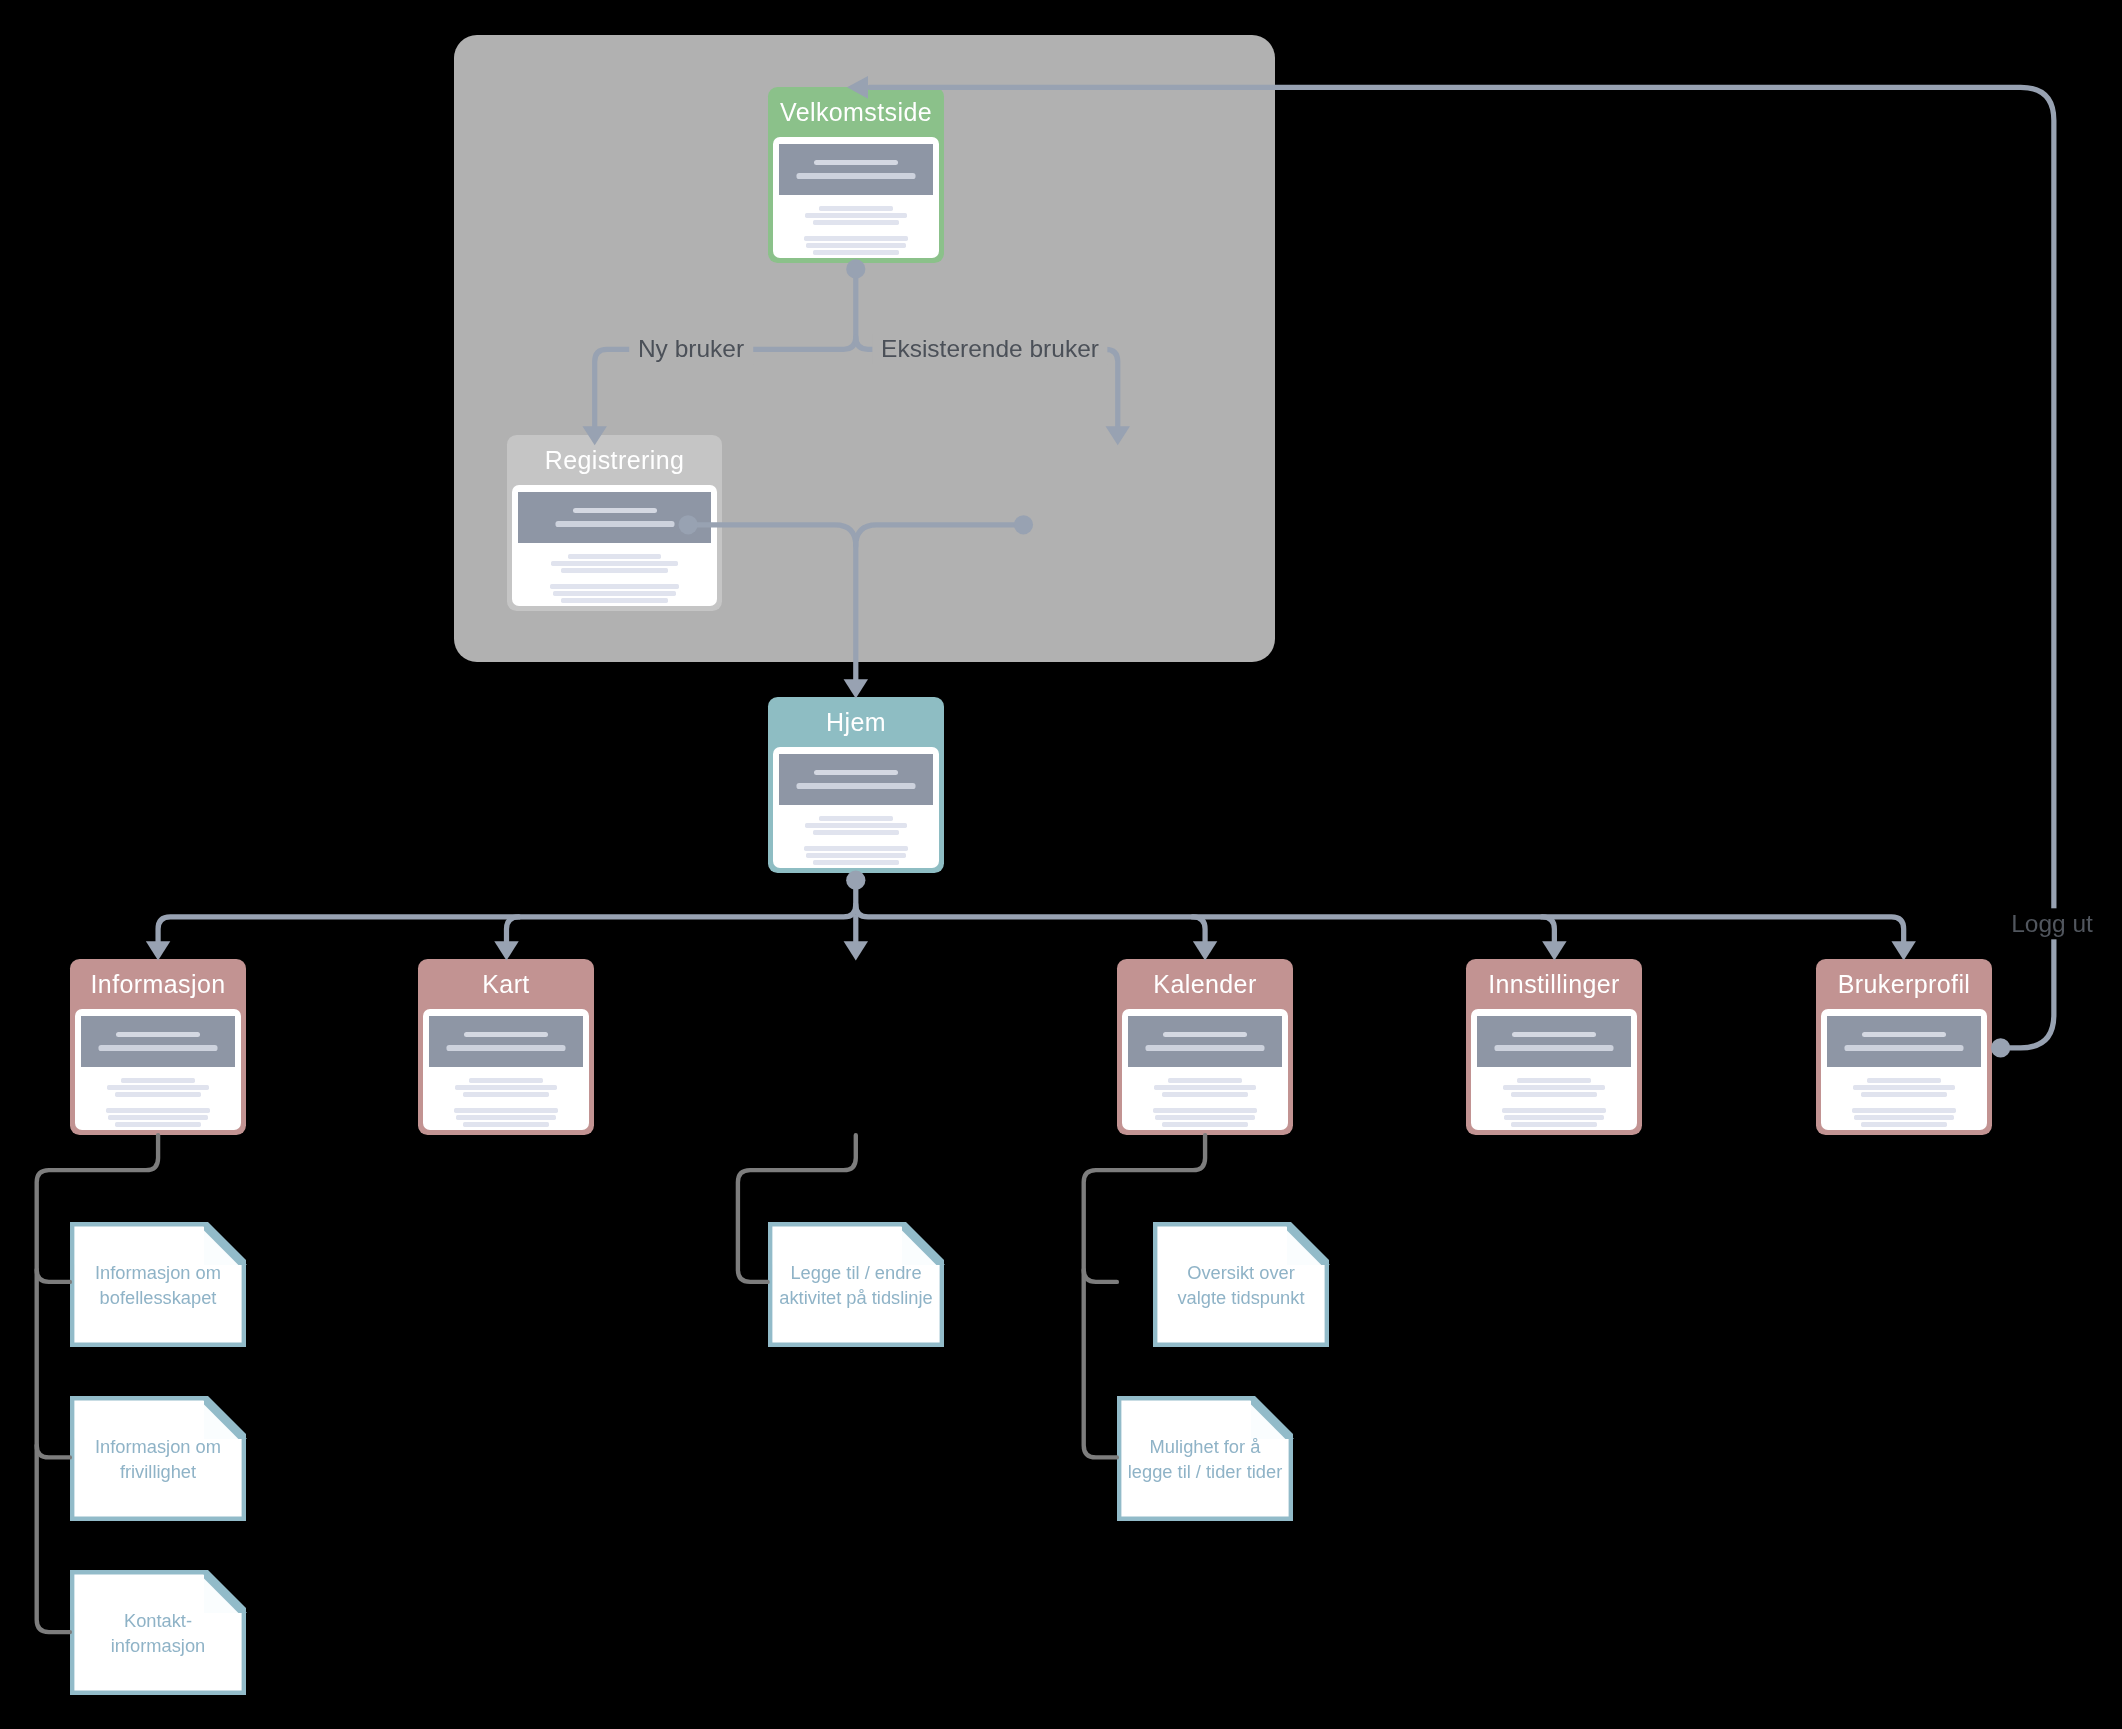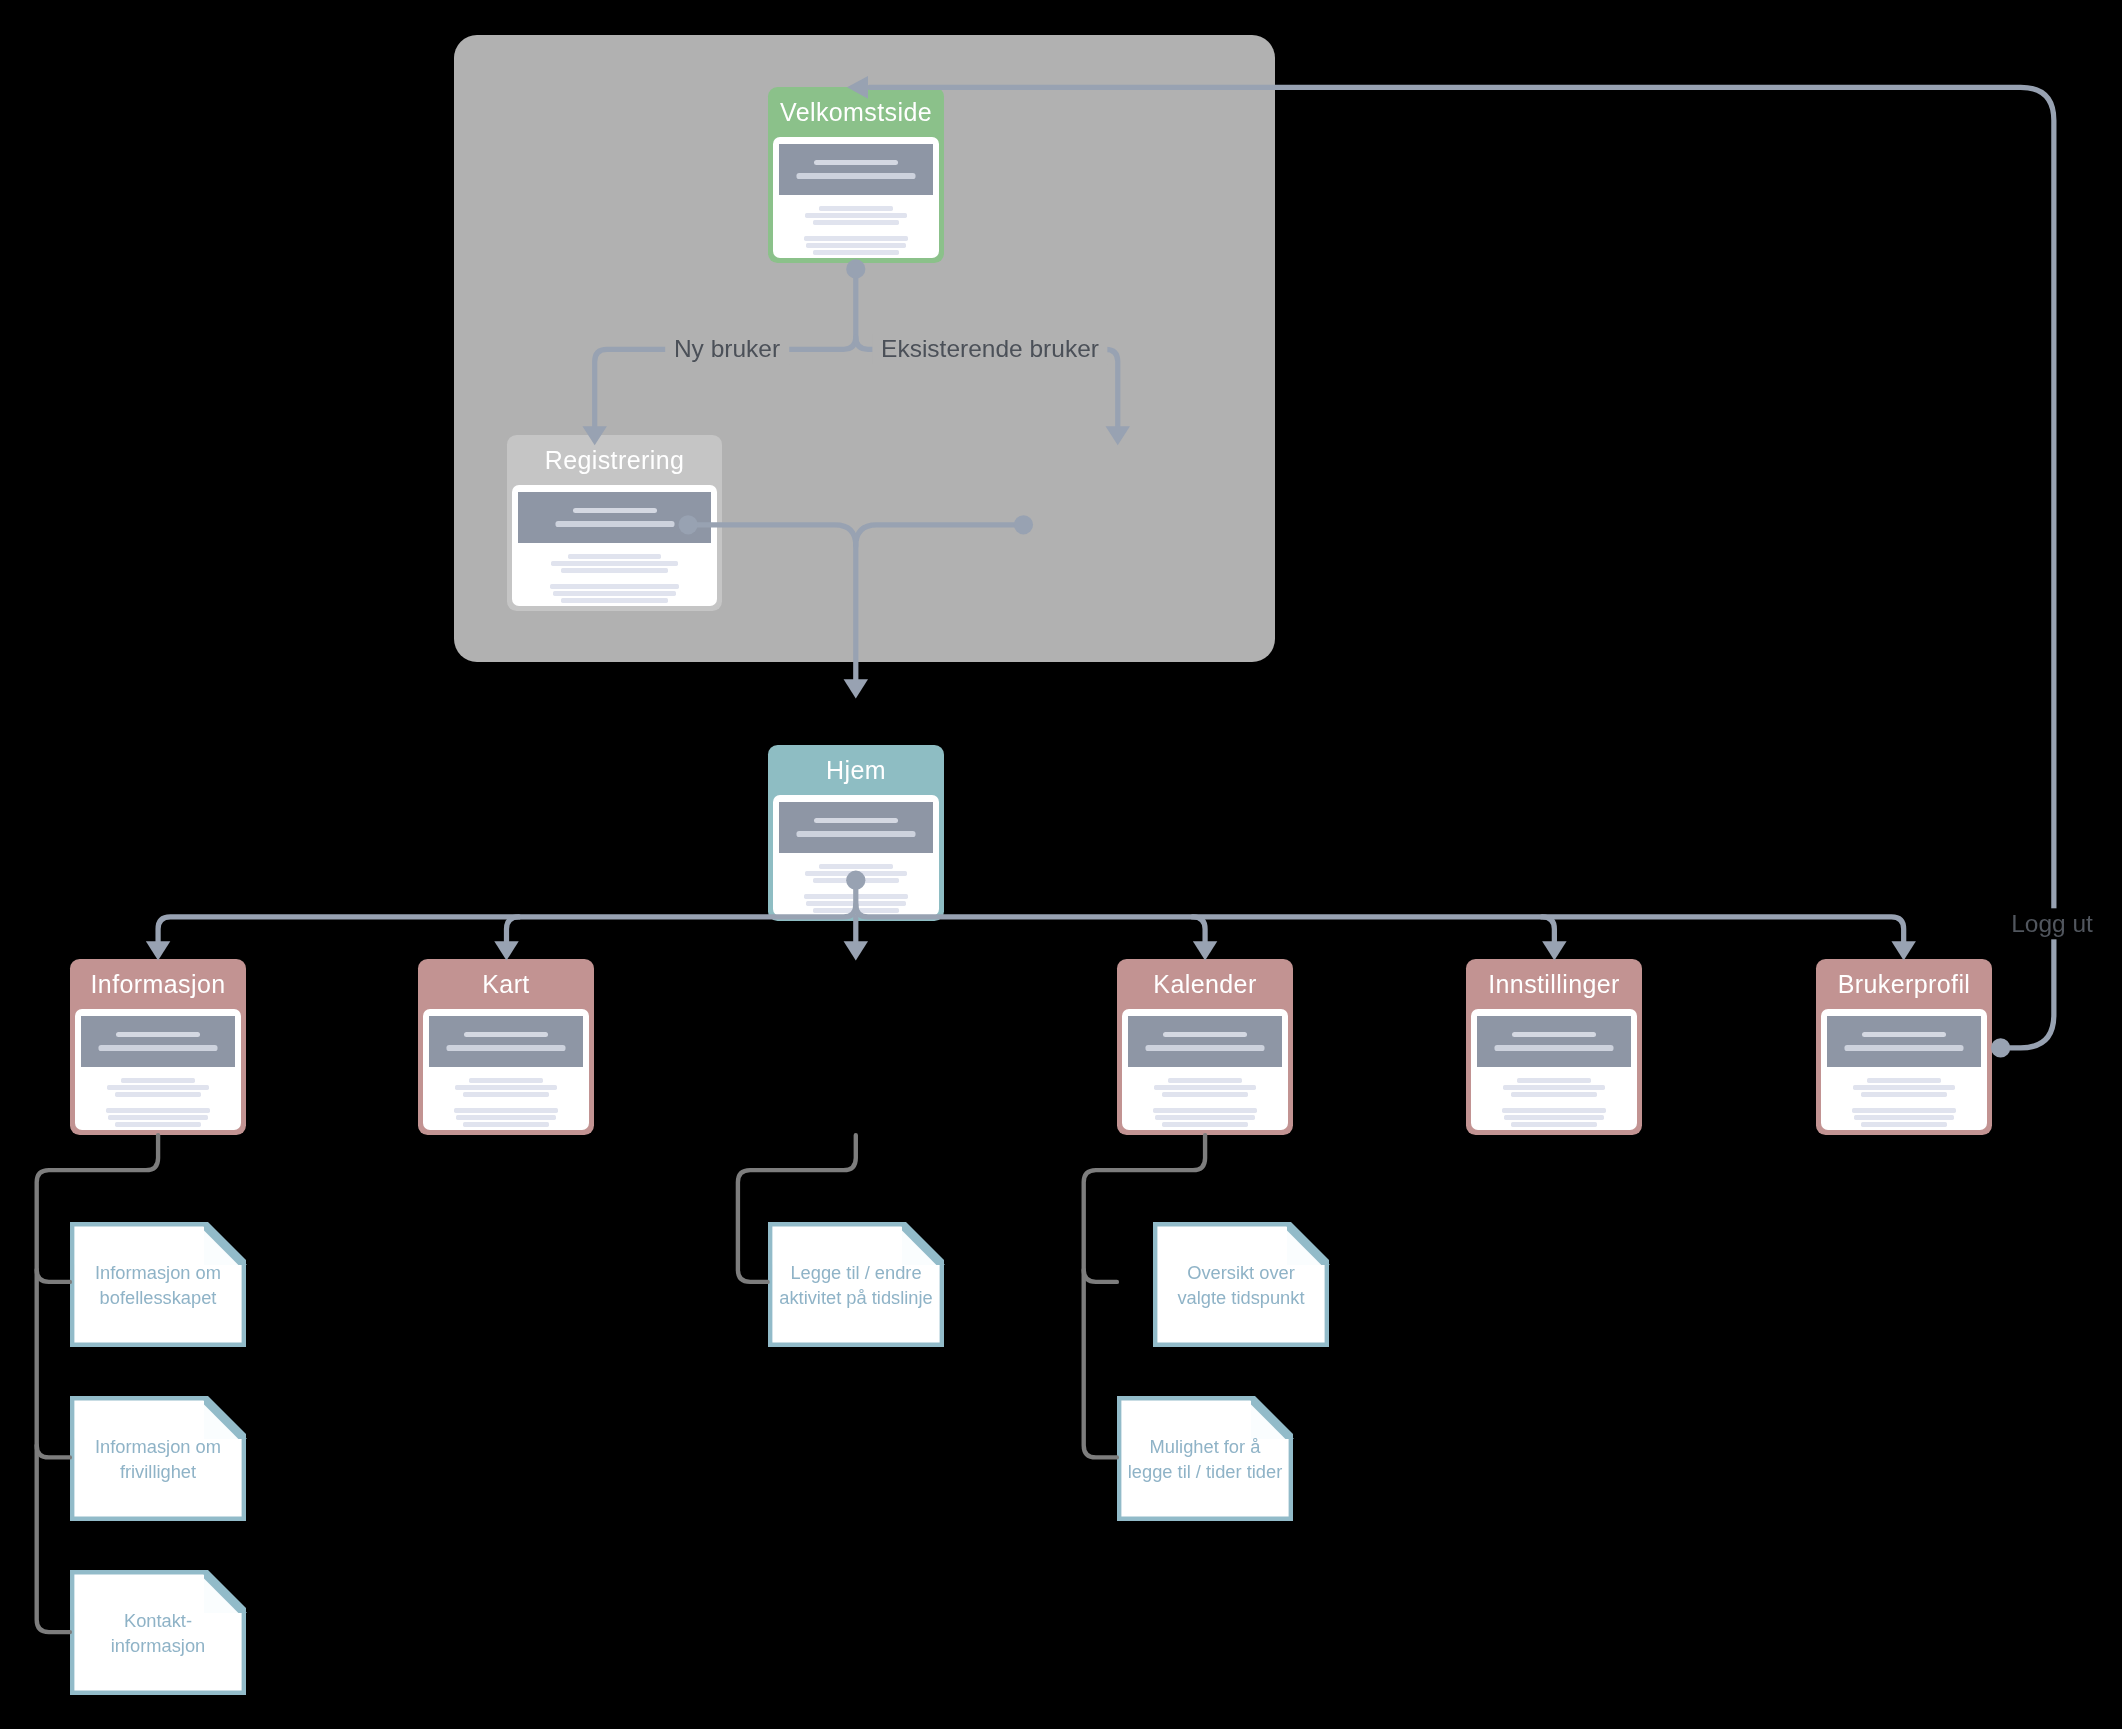--- a/index.html
+++ b/index.html
@@ -11,21 +11,21 @@
   }
   .auth-container {
     position:absolute; left:454px; top:35px; width:821px; height:627px;
     background:var(--container-bg,#b1b1b1); border-radius:23px;
   }
   
   .node {
     position:absolute; width:176px; height:176px; border-radius:9.6px;
   }
   .node-green { background:var(--green,#8bc18a); }
-  .node-teal  { background:var(--teal,#8ebdc3);margin-top:48px; }
+  .node-teal  { background:var(--teal,#8ebdc3); }
   .node-rose  { background:var(--rose,#c29392); }
   .node-gray  { background:var(--gray-node,#c5c5c5);padding-left:39px; }
   .node-title {
     position:absolute; left:0; right:0; top:0; height:50px;
     display:flex; align-items:center; justify-content:center;
     color:var(--node-title-text,#fff); font-size:25px; letter-spacing:0.4px;
   }
   .node-body {
     position:absolute; left:5.2px; right:5.2px; top:50px; bottom:5.2px;
     background:#fff; border-radius:7px; overflow:hidden;
@@ -344,18 +344,18 @@
     <g>
       <path class="note-line" d="M 181 1300 V 1326 Q 181 1340 167 1340 H 56 Q 42 1340 42 1354 V 1855 Q 42 1869 56 1869 H 80"></path>
       <path class="note-line" d="M 42 1454 Q 42 1468 56 1468 H 80"></path>
       <path class="note-line" d="M 42 1655 Q 42 1669 56 1669 H 80"></path>
       <path class="note-line" d="M 980 1300 V 1326 Q 980 1340 966 1340 H 859 Q 845 1340 845 1354 V 1454 Q 845 1468 859 1468 H 879"></path>
       <path class="note-line" d="M 1380 1300 V 1326 Q 1380 1340 1366 1340 H 1255 Q 1241 1340 1241 1354 V 1655 Q 1241 1669 1255 1669 H 1279"></path>
       <path class="note-line" d="M 1241 1454 Q 1241 1468 1255 1468 H 1279"></path>
     </g>
   </svg>
 
-  <div class="edge-label" style="left:727px;top:349px">Ny bruker</div>
+  <div class="edge-label" style="left:691px;top:349px">Ny bruker</div>
   <div class="edge-label" style="left:990px;top:349px">Eksisterende bruker</div>
   <div class="edge-label on-black" style="left:2052px;top:924px">Logg ut</div>
 
 </div>
 
 
 </body></html>

